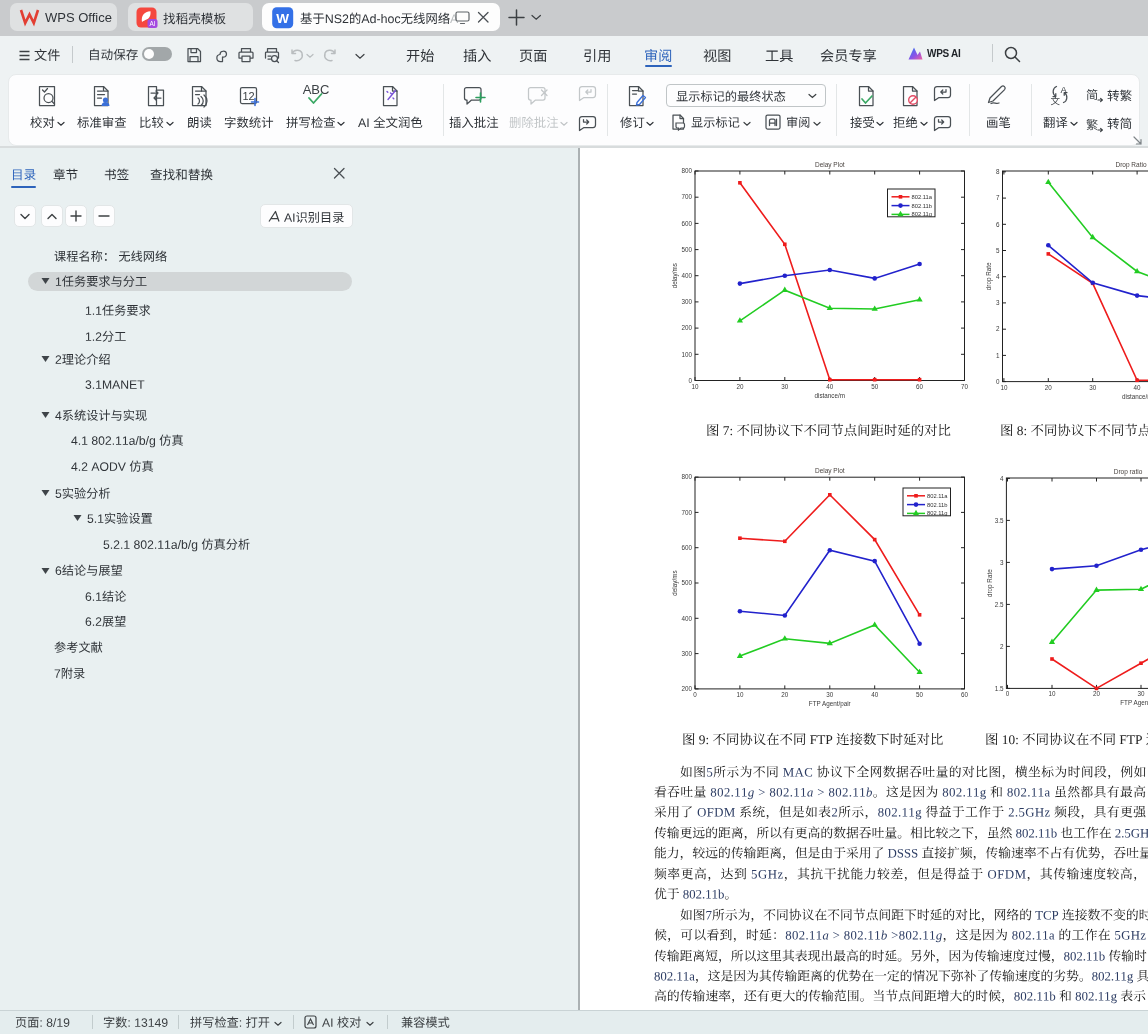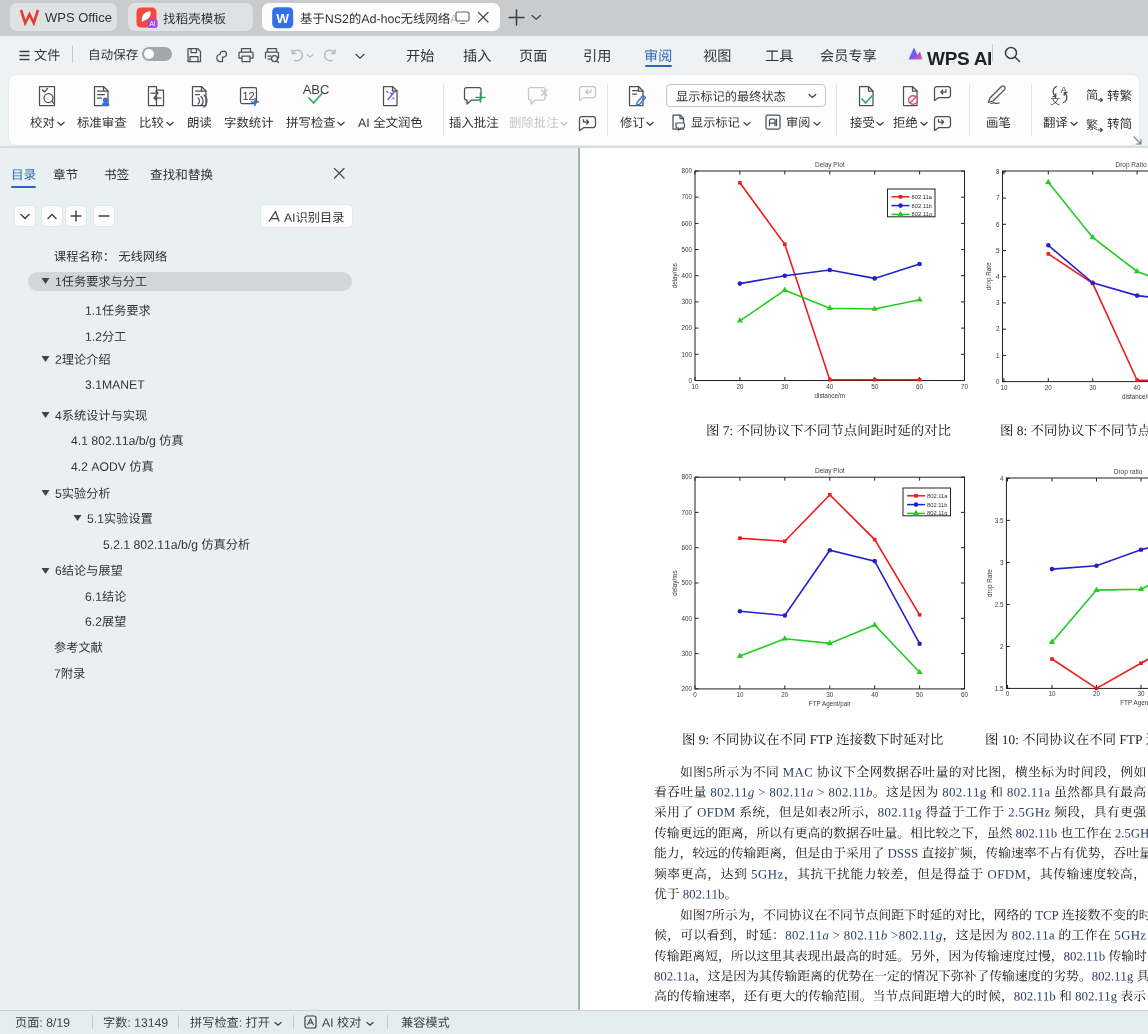--- a/index.html
+++ b/index.html
@@ -482,21 +482,21 @@
 <svg class="tx" style="left:908px;top:46.5px" width="15" height="13">
       <defs>
         <linearGradient id="wg" x1="0" y1="0" x2="1" y2="1">
           <stop offset="0" stop-color="#2b7cf0"></stop>
           <stop offset="0.55" stop-color="#8a53e8"></stop>
           <stop offset="1" stop-color="#f05fa0"></stop>
         </linearGradient>
       </defs>
       <path d="M0.5 12.5 L6 0.5 L9.5 8 L12 4.5 L14.5 12.5 Z" fill="url(#wg)"></path>
     </svg>
-<div class="lat" style="left:927px;top:47.5px;font-size:19px;color:#1f2328;font-weight:bold;letter-spacing:-0.3px">WPS AI</div>
+<div class="lat" style="left:927px;top:47.5px;font-size:10px;color:#1f2328;font-weight:bold;letter-spacing:-0.3px">WPS AI</div>
 <div class="ab" style="left:992px;top:44px;width:1px;height:18px;background:#c5cacc"></div>
 <svg class="tx" style="left:1004px;top:46px" width="17" height="17">
       <circle cx="7" cy="7" r="5.5" stroke="#3c4043" fill="none" stroke-width="1.5"></circle>
       <path d="M11 11 L15.5 15.5" stroke="#3c4043" stroke-width="1.5" stroke-linecap="round"></path>
     </svg>
 <div class="ab" style="left:0;top:74px;width:1148px;height:74px;background:#eef2f3"></div>
 <div class="ab" style="left:8px;top:74px;width:1132px;height:72px;background:#fdfdfe;border:1px solid #e7eaeb;border-radius:8px"></div>
 <div class="ab" style="left:0;top:146px;width:1148px;height:2px;background:#d8dcdd"></div>
 <svg class="tx" style="left:36px;top:85px" width="22" height="22">
       <path d="M3.5 1.5 H18.5 V20.5 H3.5 z" stroke="#4a5055" fill="none" stroke-width="1.25" stroke-linecap="round" stroke-linejoin="round"></path>

